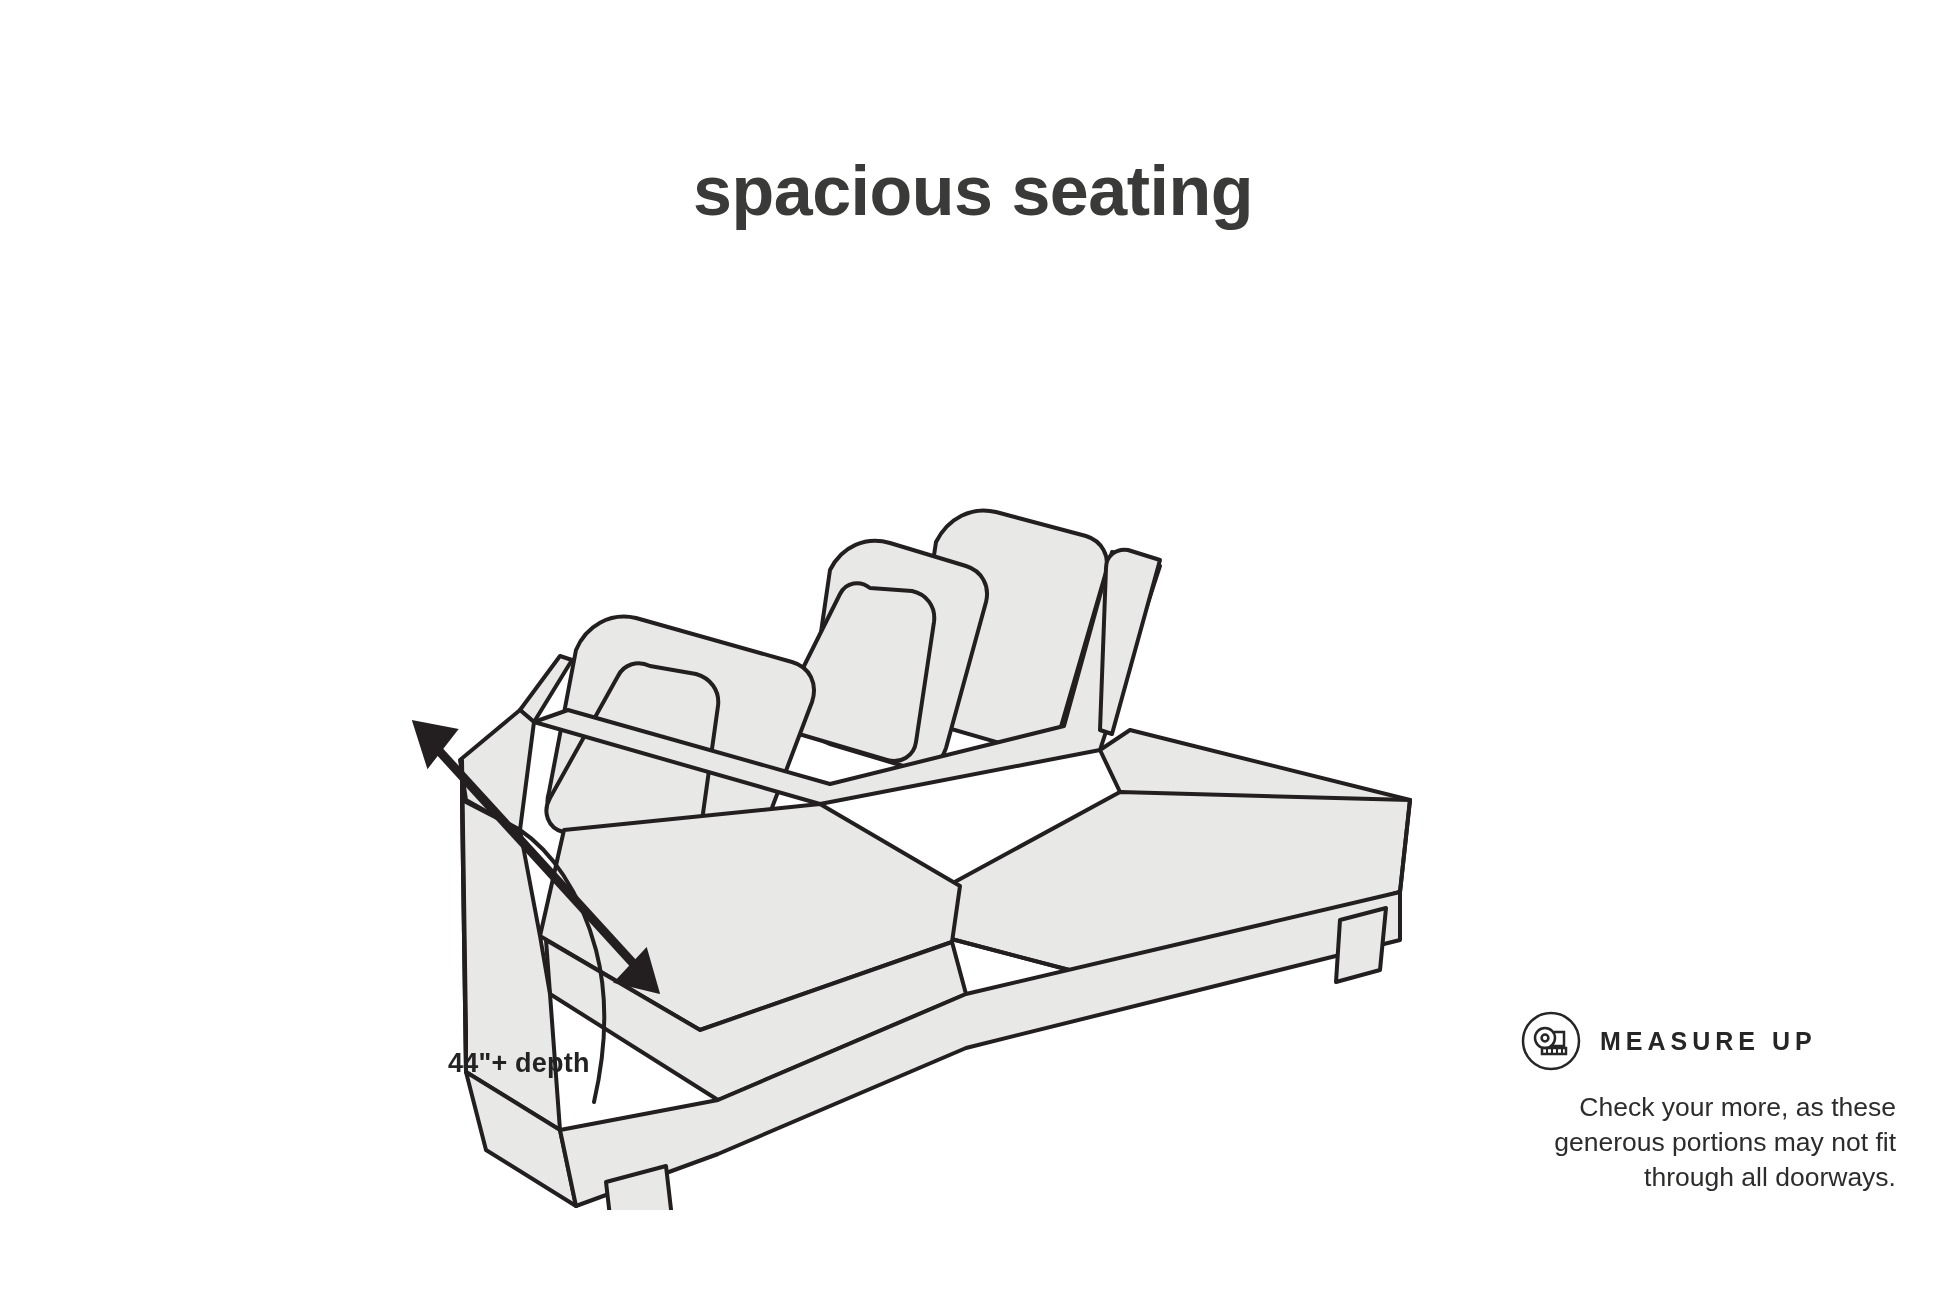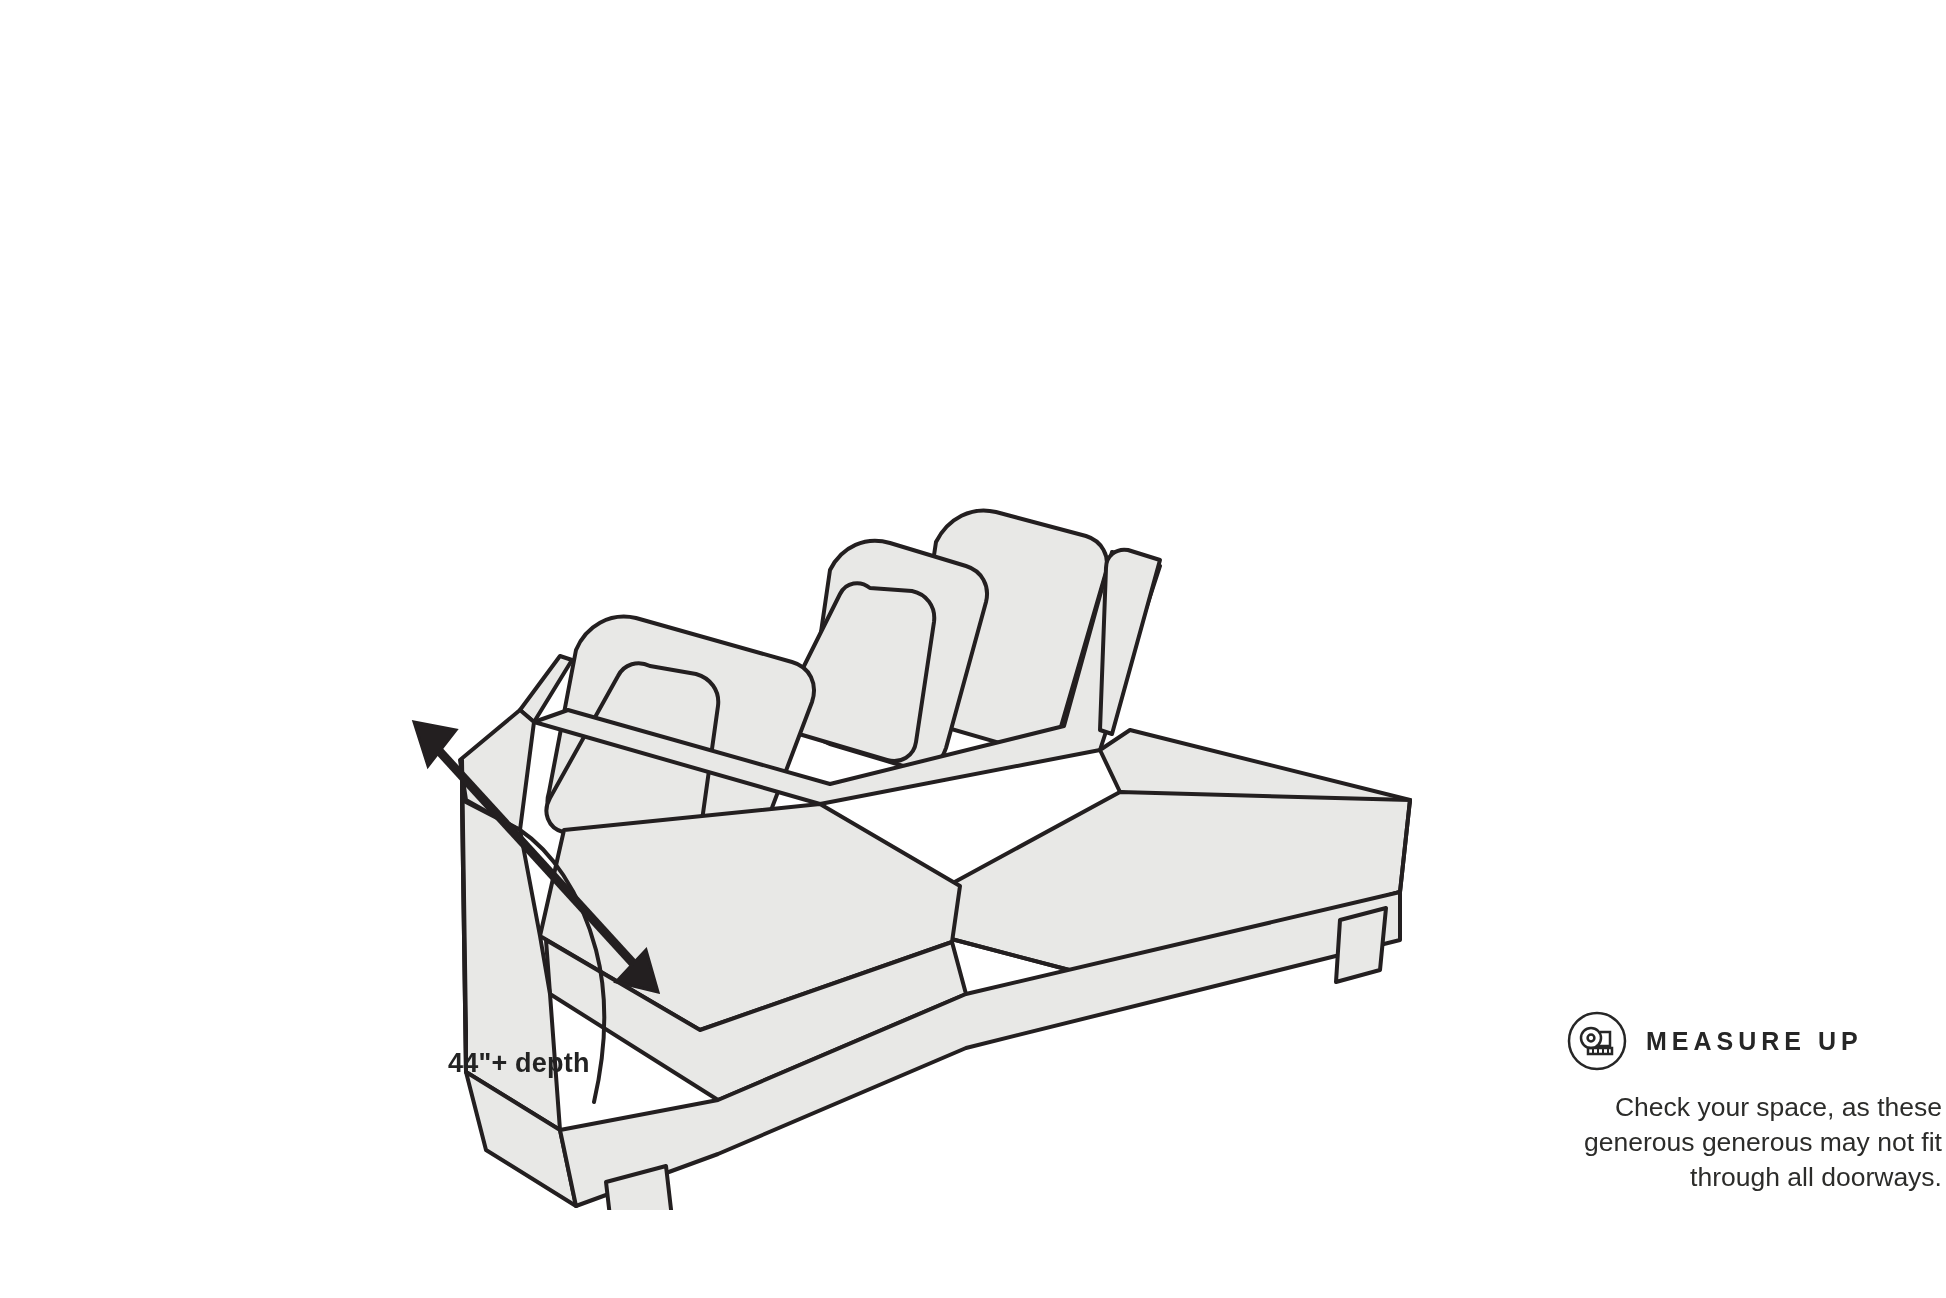--- a/index.html
+++ b/index.html
@@ -63,21 +63,21 @@
     left: 448px;
     top: 1048px;
     font-size: 27px;
     font-weight: bold;
     color: #232323;
     letter-spacing: 0.2px;
   }
 
   .measure-block {
     position: absolute;
-    left: 1522px;
+    left: 1476px;
     top: 1010px;
     width: 420px;
   }
   .measure-head {
     display: flex;
     align-items: center;
     justify-content: flex-start;
     gap: 18px;
     padding-left: 44px;
   }
@@ -99,20 +99,21 @@
     font-size: 26.5px;
     line-height: 1.33;
     color: #2c2c2a;
   }
 </style>
 </head>
 <body>
 
 <div class="page">
 
+  <h1 class="headline">spacious seating</h1>
 
 
   <div class="illustration">
     <svg viewBox="0 0 1120 880" xmlns="http://www.w3.org/2000/svg">
       <g fill="#e8e8e6" stroke="#231f20" stroke-width="4" stroke-linejoin="round" stroke-linecap="round">
 
         <path d="M536 212 C548 188 572 176 596 182 L686 206 C702 211 710 226 706 242 L660 400 C655 416 640 424 624 420 L534 394 C518 389 510 374 514 358 Z"></path>
 
         <path d="M430 240 C442 216 466 206 490 213 L566 236 C582 241 590 256 586 272 L546 418 C541 434 526 442 510 438 L430 414 C414 409 406 394 410 378 Z"></path>
 
@@ -168,16 +169,16 @@
           <circle cx="31" cy="31" r="28" fill="none" stroke="#262626" stroke-width="2.5"></circle>
           <circle cx="25" cy="28" r="10" fill="none" stroke="#262626" stroke-width="2.5"></circle>
           <circle cx="25" cy="28" r="3.4" fill="none" stroke="#262626" stroke-width="2.5"></circle>
           <path d="M34 22 L44 22 L44 36 L30 36" fill="none" stroke="#262626" stroke-width="2.5"></path>
           <path d="M22 38 L46 38 L46 44 L22 44 Z" fill="none" stroke="#262626" stroke-width="2.5"></path>
           <path d="M27 38 L27 43 M32 38 L32 43 M37 38 L37 43 M42 38 L42 43" stroke="#262626" stroke-width="2"></path>
         </svg>
       </span>
       <span class="measure-title">MEASURE UP</span>
     </div>
-    <div class="measure-text">Check your space, as these generous generous may not fit through all doorways.</div>
+    <div class="measure-text">Check your more, as these generous portions may not fit through all doorways.</div>
   </div>
 
 </div>
 
 </body></html>

